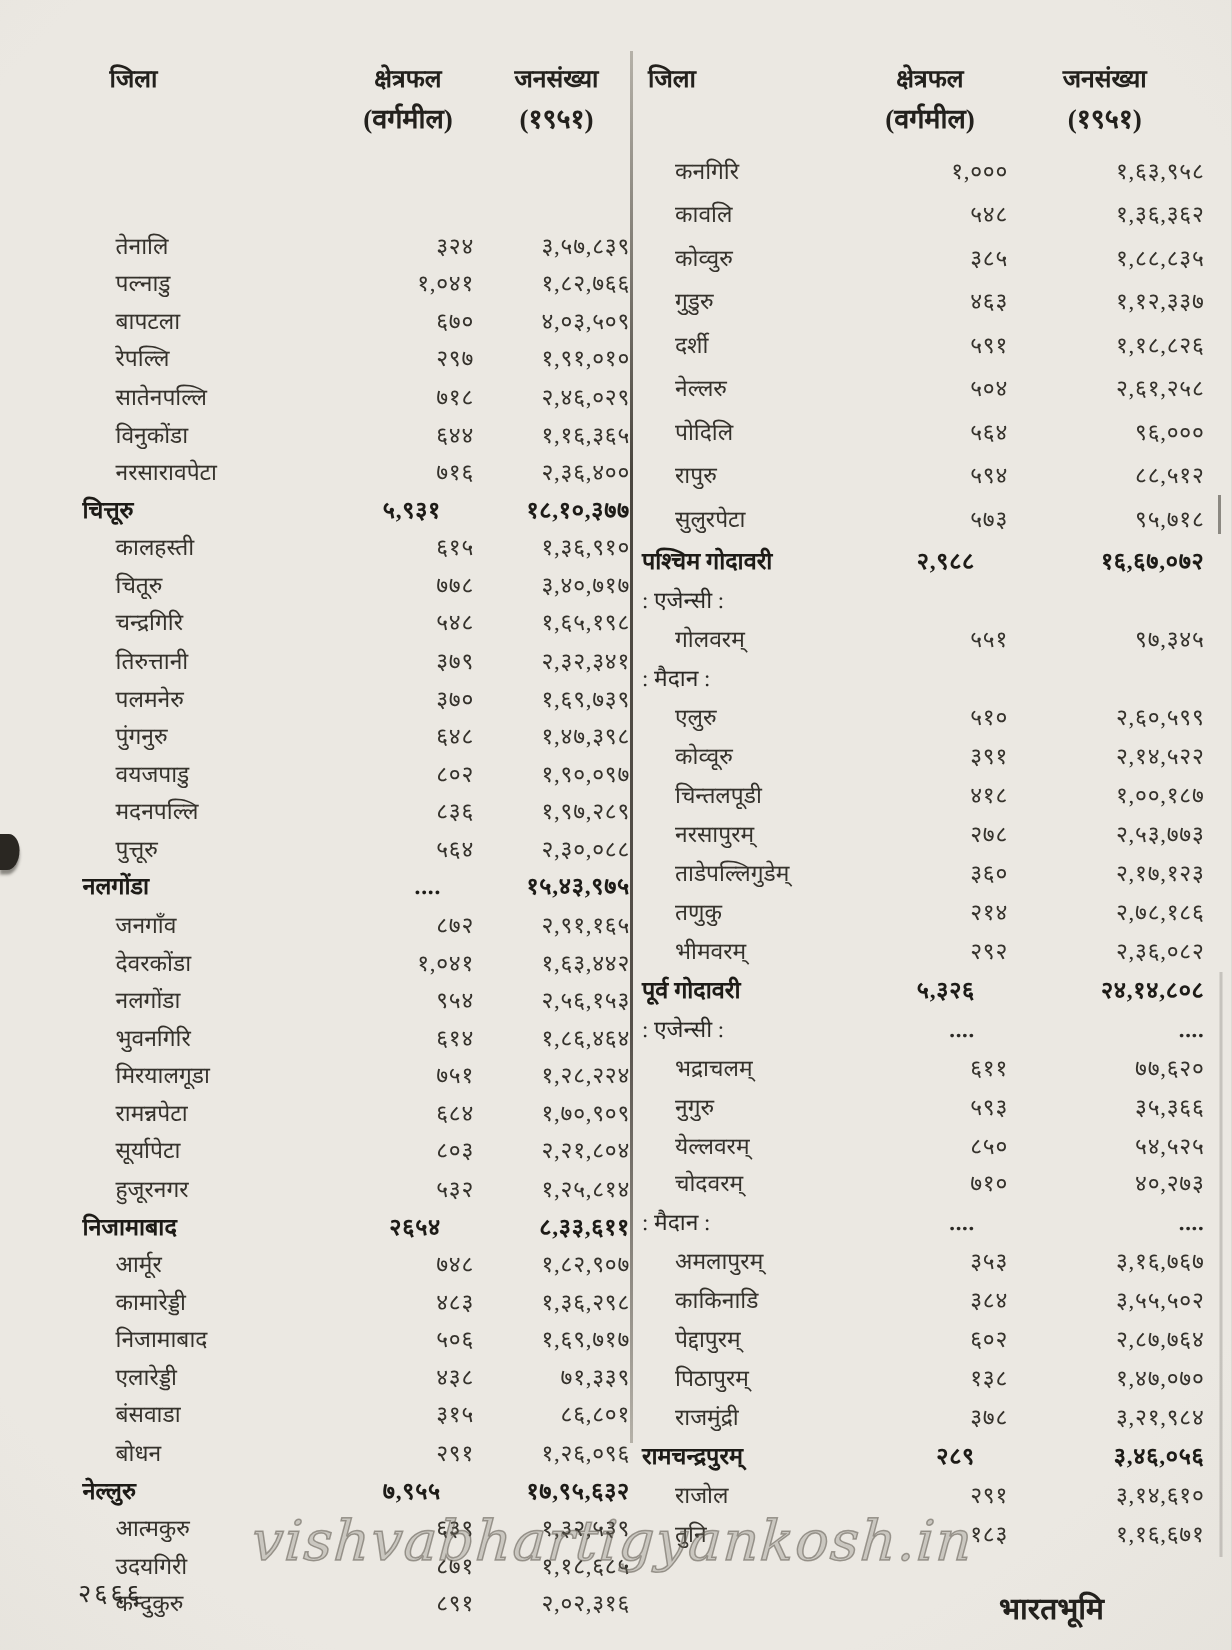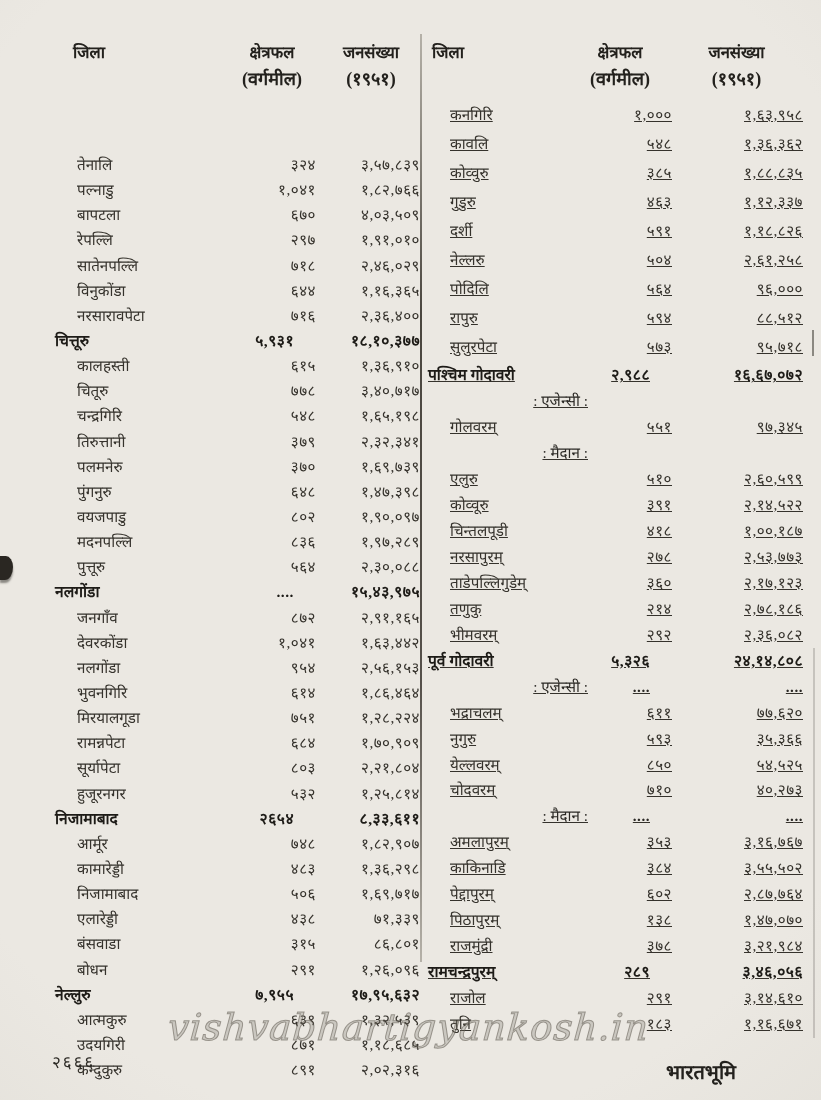--- a/index.html
+++ b/index.html
@@ -13,21 +13,21 @@
   .tablehead .hc{display:flex;flex-direction:column;align-items:center;line-height:1.55;}
   .sub{font-size:18px;}
   .tbl{position:absolute;display:flex;flex-direction:column;}
   .trow{display:flex;align-items:baseline;font-size:15.2px;line-height:1;}
   .trow .c{white-space:nowrap;}
   .trow .name{overflow:visible;}
   .trow .area,.trow .pop{text-align:right;letter-spacing:0.5px;}
   .trow.item .name{padding-left:22px;}
   .trow.district{font-weight:bold;color:#1d1b17;font-size:15.6px;}
   .trow.section{color:#2b2925;}
-  .trow.section .name{text-align:right;padding-left:0;}
+  .trow.section .name{text-align:left;padding-left:0;}
   .dots{letter-spacing:3px;font-weight:bold;}
   
   .tbl.left .trow{height:25.15px;}
   .tbl.left .name{width:165px;margin-top:44px;}
   .tbl.left .area{width:74px;}
   .tbl.left .pop{flex:1;}
   
   .tbl.right .trow{height:25.95px;}
   .tbl.right .name{width:160px;}
   .tbl.right .area{width:62px;}
@@ -260,21 +260,21 @@
         <span class="c area">८७१</span>
         <span class="c pop">१,१८,६८५</span>
       </div>
       <div class="trow item">
         <span class="c name">कन्दुकुरु</span>
         <span class="c area">८९१</span>
         <span class="c pop">२,०२,३१६</span>
       </div>
     </div>
 
-  <div class="tbl right" style="left:428px;top:107px;width:375px;text-decoration:underline;">
+  <div class="tbl right" style="left:428px;top:107px;width:375px;">
       <div class="trow item spacer-after">
         <span class="c name">कनगिरि</span>
         <span class="c area">१,०००</span>
         <span class="c pop">१,६३,९५८</span>
       </div>
       <div class="trow item spacer-after">
         <span class="c name">कावलि</span>
         <span class="c area">५४८</span>
         <span class="c pop">१,३६,३६२</span>
       </div>

